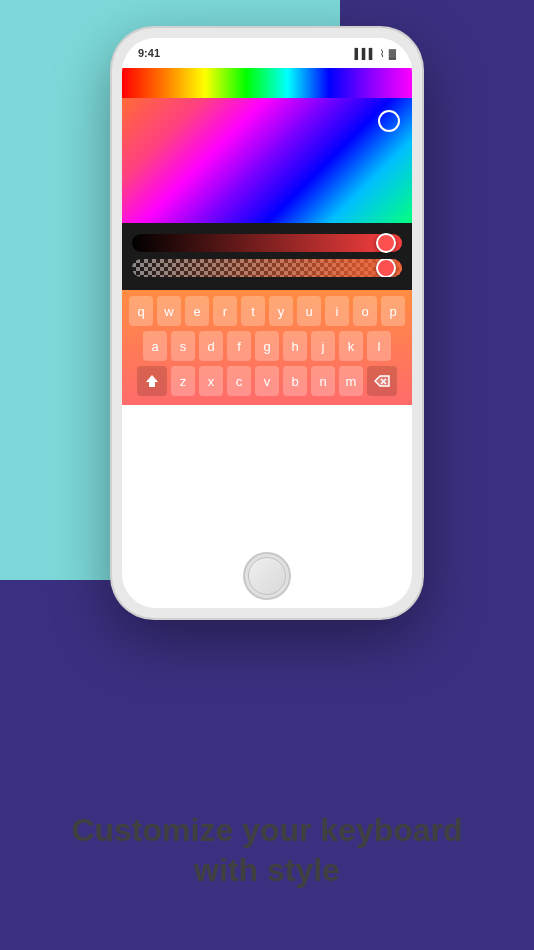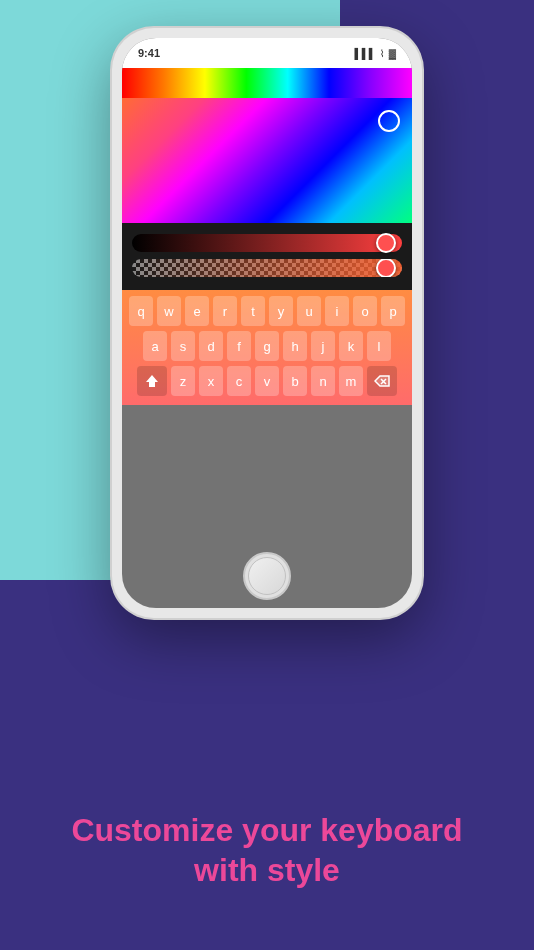--- a/index.html
+++ b/index.html
@@ -57,21 +57,21 @@
       box-shadow: 0 0 0 2px #d0d0d0, 0 20px 60px rgba(0,0,0,0.4);
       overflow: hidden;
     }
 
     .phone-inner {
       position: absolute;
       top: 10px;
       left: 10px;
       right: 10px;
       bottom: 10px;
-      background: #737373;
+      background: #ffffff;
       border-radius: 34px;
       overflow: hidden;
     }
 
     
     .screen {
       position: absolute;
       top: 30px;
       left: 0;
       right: 0;
@@ -325,21 +325,21 @@
       color: #333;
     }
 
     
     .bottom-text {
       position: absolute;
       bottom: 60px;
       left: 0;
       right: 0;
       text-align: center;
-      color: #ec4899;
+      color: #404040;
       padding: 0 40px;
     }
 
     .bottom-text h2 {
       font-size: 32px;
       font-weight: 700;
       line-height: 1.25;
     }
   </style>
 </head>

